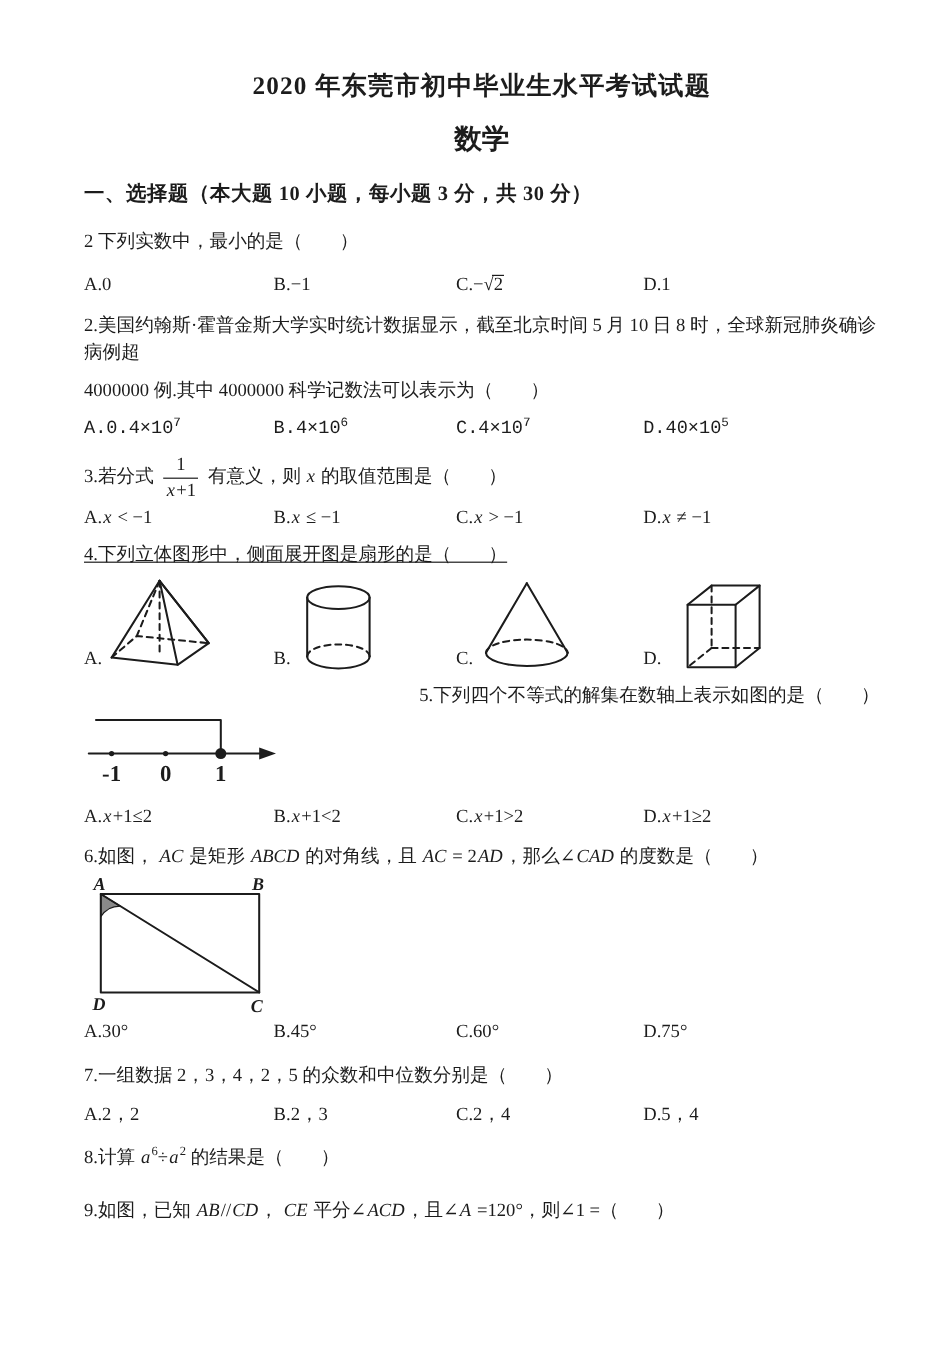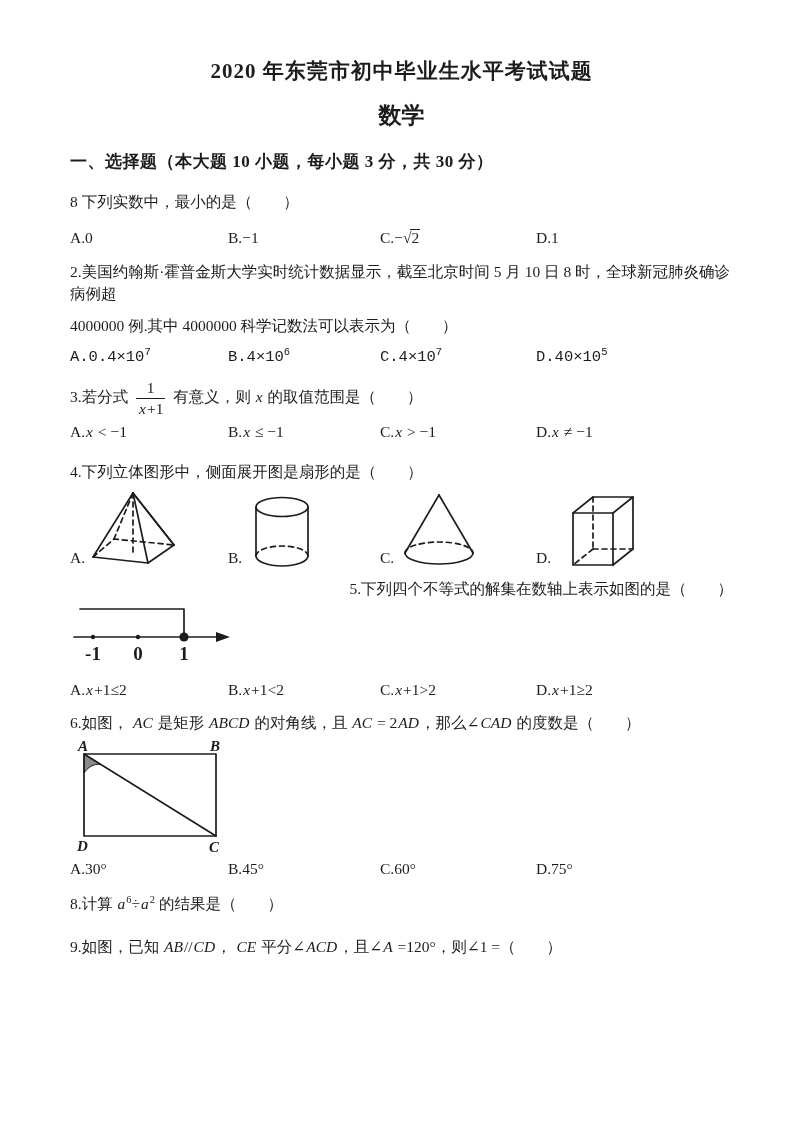--- a/index.html
+++ b/index.html
@@ -27,21 +27,21 @@
   .frac .top { display:block; border-bottom:1.4px solid #1c1c1c; padding:0 6px 1px; line-height:1.15; }
   .frac .bot { display:block; padding:1px 2px 0; line-height:1.15; }
   .rad { display:inline-block; border-top:1.5px solid #1c1c1c; line-height:1.05; margin-left:-1px; padding:0 1px; }
 
   
   #q2 .stem { margin-top:14px; }
   #q2 .stem2 { margin-top:11px; line-height:1.4; }
   #q2 .opts { margin-top:11px;font-family:Liberation Mono, monospace; }
   #q3 .stem { margin-top:11px; }
   #q3 .opts { margin-top:3px; }
-  #q4 .stem { margin-top:20px; }
+  #q4 .stem { margin-top:11px;text-decoration:underline; }
   .figrow { display:grid; grid-template-columns:158px 152px 156px 1fr; margin-top:7px; align-items:end; }
   .figcell { display:flex; align-items:flex-end; }
   .figlabel { margin:0 1px 2px 0; }
   #q5 .stem { margin-top:9px;text-align:right; }
   .numberline-fig { margin-top:3px; margin-left:2px; }
   #q5 .opts { }
   #q6 .stem { margin-top:13px; }
   .rect-fig { margin-top:6px; margin-left:4px; }
   #q6 .opts { margin-top:7px; }
   #q7 .stem { margin-top:17px; }
@@ -58,21 +58,21 @@
 </head>
 <body>
 
 <div class="page">
 
   <div class="title">2020 年东莞市初中毕业生水平考试试题</div>
   <div class="subject">数学</div>
   <div class="section-heading">一、选择题（本大题 10 小题，每小题 3 分，共 30 分）</div>
 
   <div id="q1">
-    <div class="stem">8 下列实数中，最小的是（　　）</div>
+    <div class="stem">2 下列实数中，最小的是（　　）</div>
     <div class="opts">
       <span class="opt">A.0</span>
       <span class="opt">B.−1</span>
       <span class="opt">C.−√<span class="rad">2</span></span>
       <span class="opt">D.1</span>
     </div>
   </div>
 
   <div id="q2">
     <div class="stem">2.美国约翰斯·霍普金斯大学实时统计数据显示，截至北京时间 5 月 10 日 8 时，全球新冠肺炎确诊病例超</div>
@@ -184,20 +184,29 @@
       </svg>
     </div>
     <div class="opts">
       <span class="opt">A.30°</span>
       <span class="opt">B.45°</span>
       <span class="opt">C.60°</span>
       <span class="opt">D.75°</span>
     </div>
   </div>
 
+  <div id="q7">
+    <div class="stem">7.一组数据 2，3，4，2，5 的众数和中位数分别是（　　）</div>
+    <div class="opts">
+      <span class="opt">A.2，2</span>
+      <span class="opt">B.2，3</span>
+      <span class="opt">C.2，4</span>
+      <span class="opt">D.5，4</span>
+    </div>
+  </div>
 
   <div id="q8">
     <div class="stem">8.计算 <i>a</i><sup>6</sup>÷<i>a</i><sup>2</sup> 的结果是（　　）</div>
   </div>
 
   <div id="q9">
     <div class="stem">9.如图，已知 <i>AB</i>//<i>CD</i>， <i>CE</i> 平分∠<i>ACD</i>，且∠<i>A</i> =120°，则∠1 =（　　）</div>
   </div>
 
 </div>

